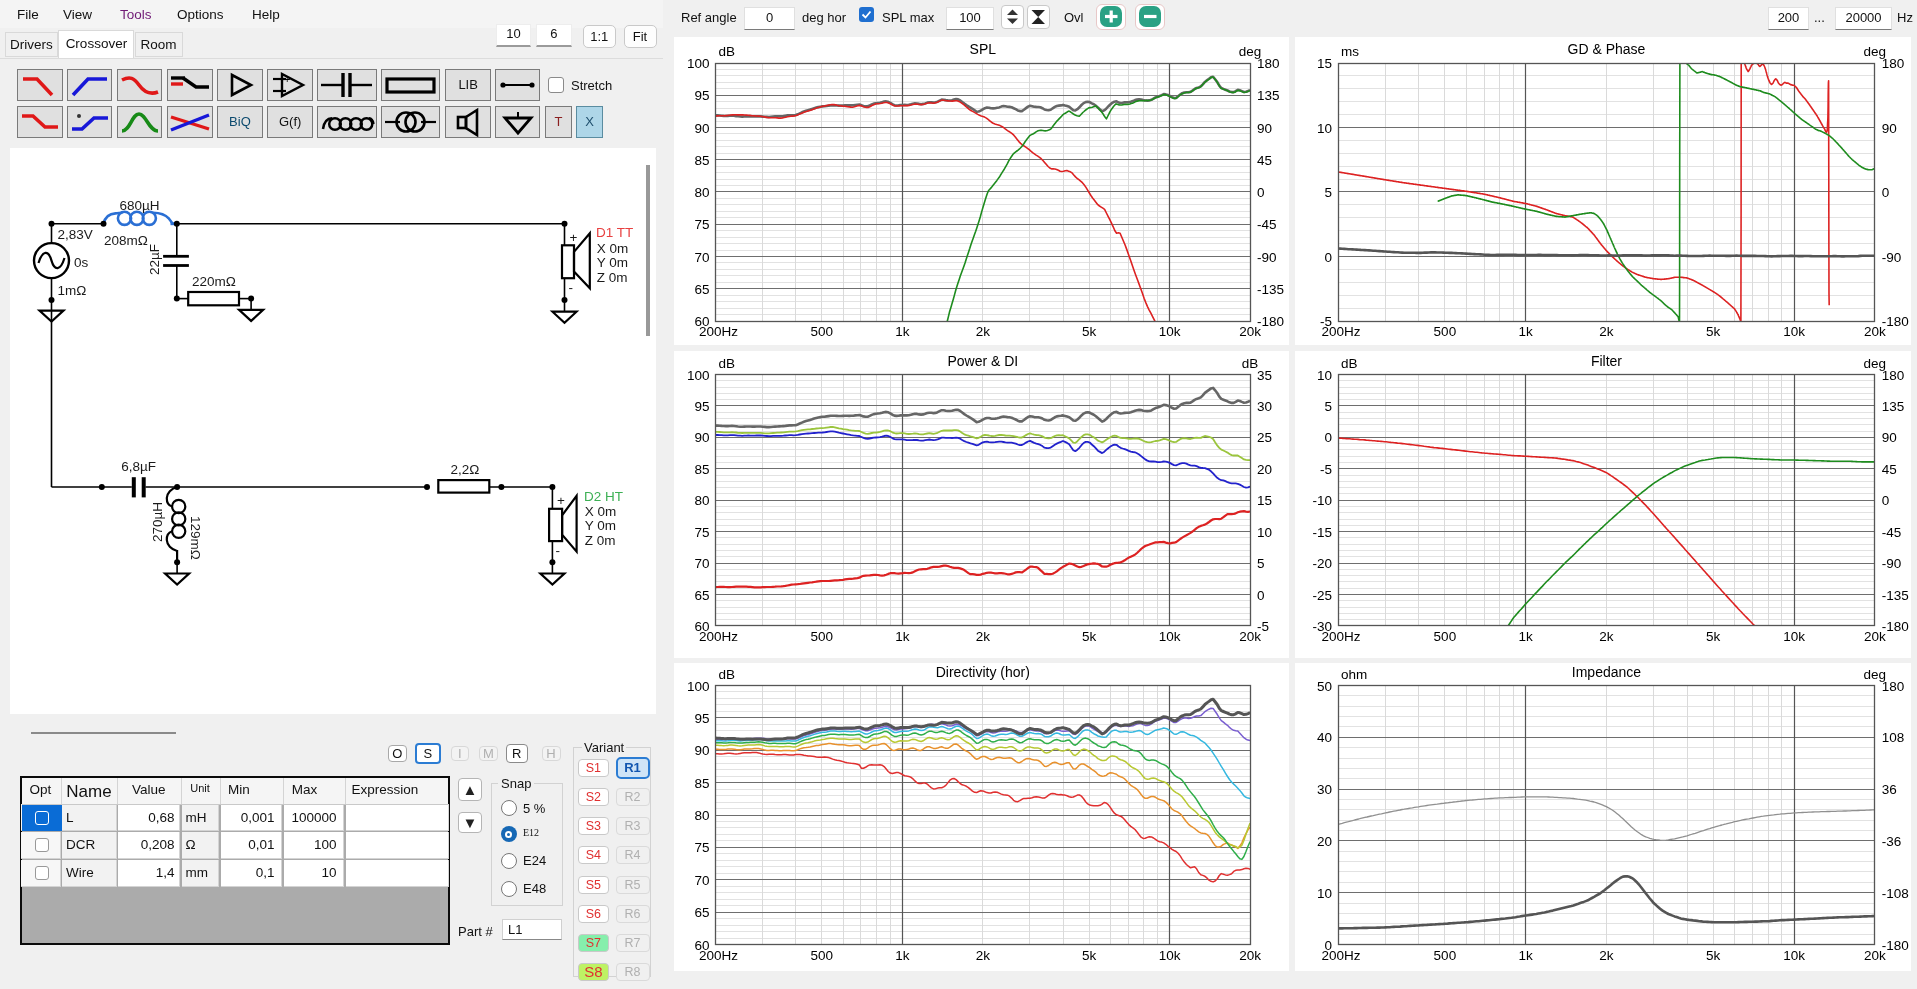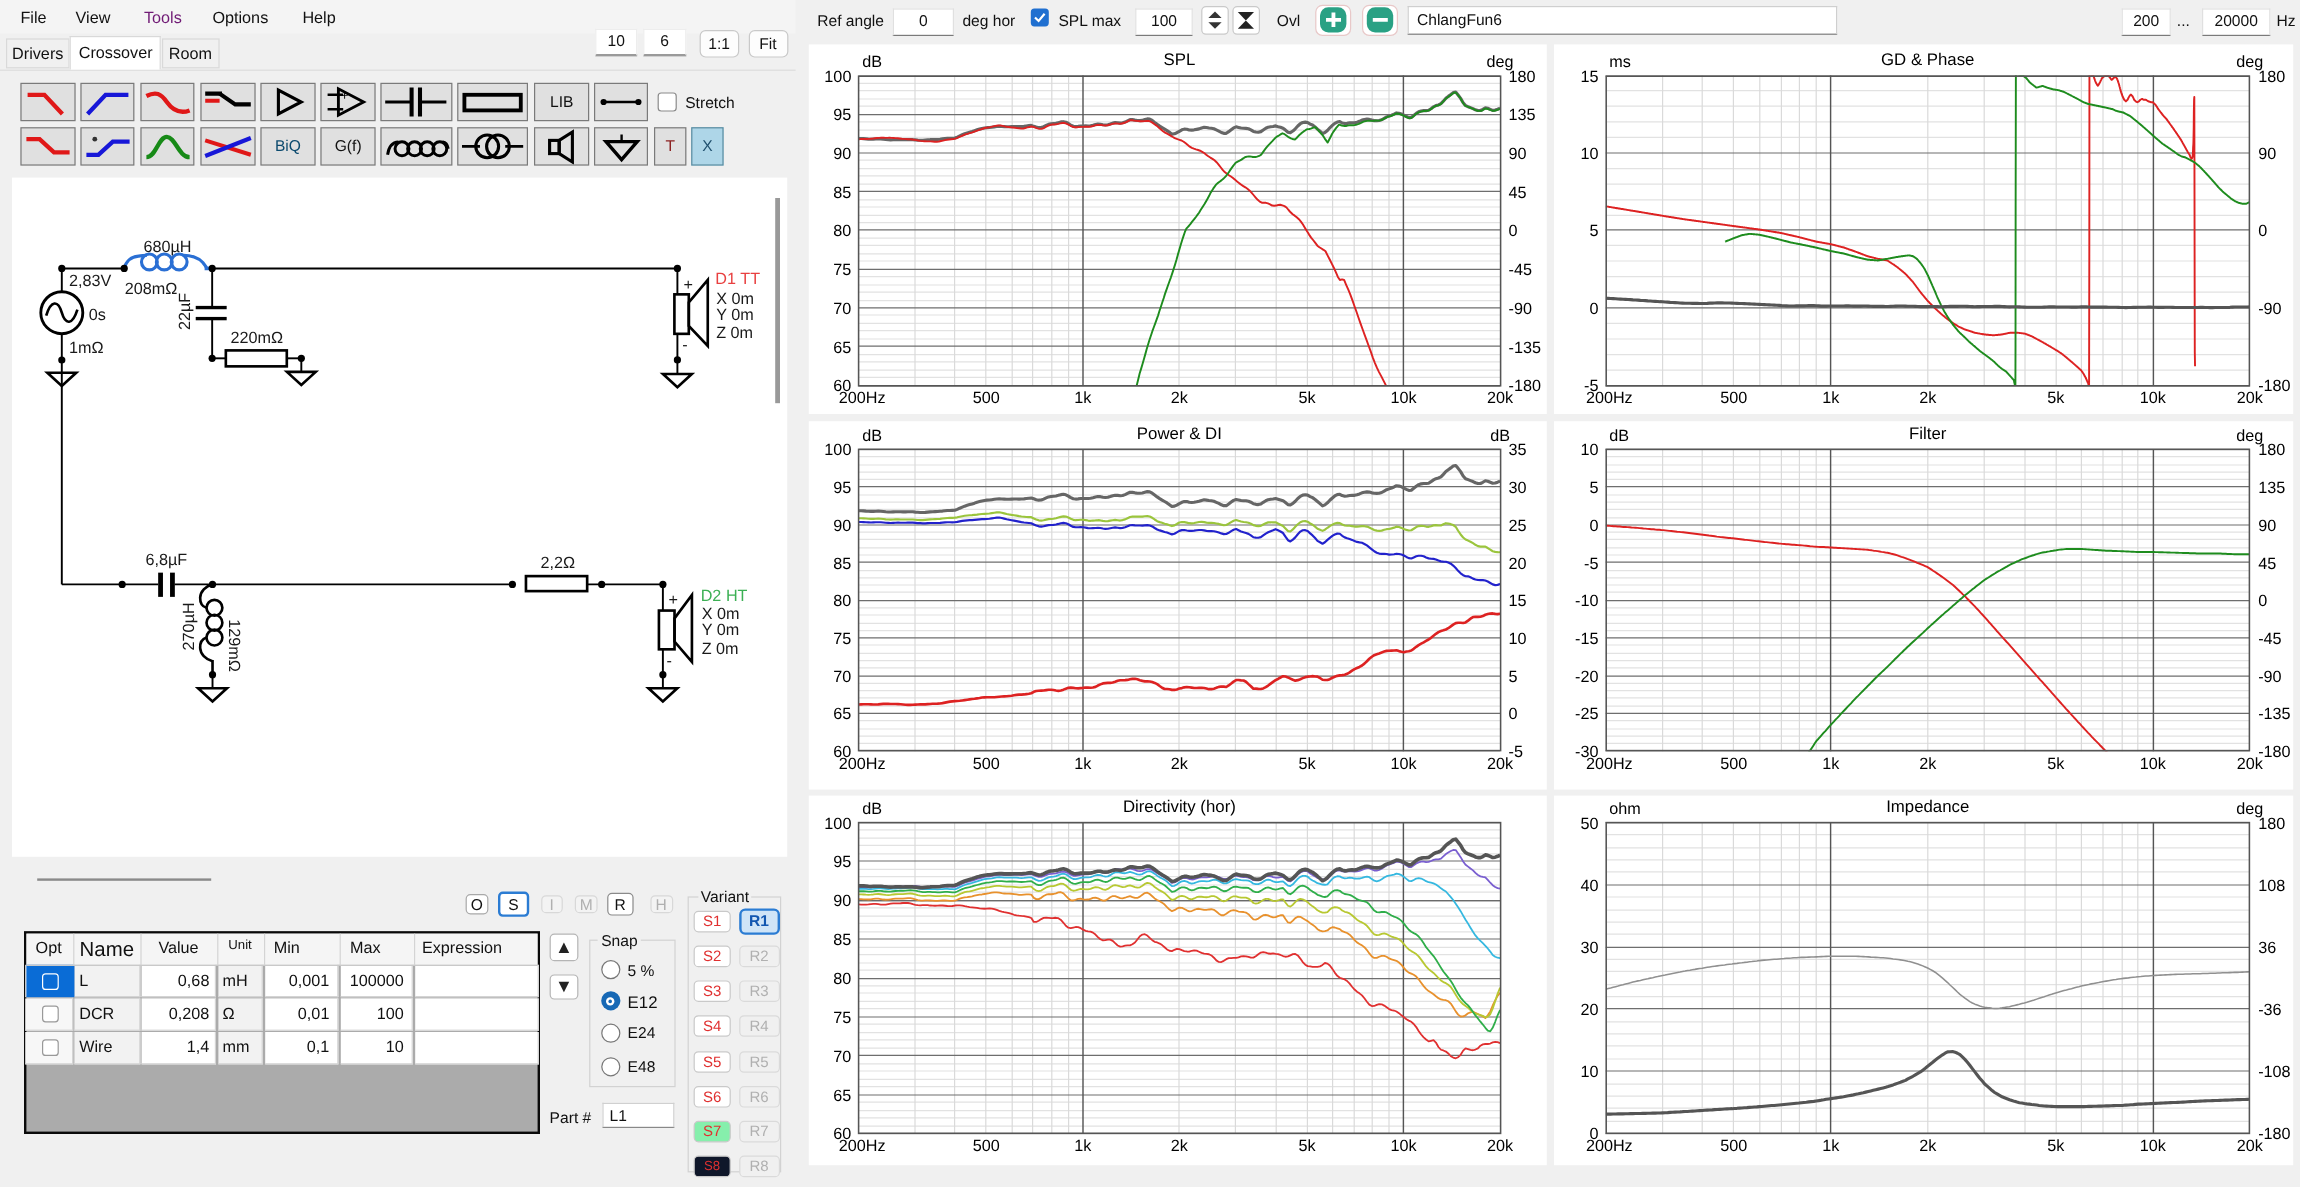--- a/index.html
+++ b/index.html
@@ -269,21 +269,21 @@
     <div style="position:absolute;left:22px;top:804px;width:426px;height:1px;background:#c9c9c9"></div>
     <div style="position:absolute;left:458px;top:777.5px;width:24px;height:23px;background:#fff;border:1px solid #b5b5b5;border-radius:4px;box-sizing:border-box;text-align:center;font-family:'Liberation Sans',sans-serif;font-size:15px;font-weight:normal;line-height:21px;color:#222">▲</div>
     <div style="position:absolute;left:458px;top:811.8px;width:24px;height:21px;background:#fff;border:1px solid #b5b5b5;border-radius:4px;box-sizing:border-box;text-align:center;font-family:'Liberation Sans',sans-serif;font-size:15px;font-weight:normal;line-height:19px;color:#222">▼</div>
     <div style="position:absolute;left:491px;top:783px;width:71.6px;height:123px;border:1px solid #d2d2d2;box-sizing:border-box"></div>
     <div style="position:absolute;left:498px;top:775.5px;background:#f0f0f0;padding:0 3px;font-family:'Liberation Sans',sans-serif;font-size:13px;color:#111">Snap</div>
     <div style="position:absolute;left:500.9px;top:800px;width:16px;height:16px;border-radius:50%;background:#fff;border:1.6px solid #777;box-sizing:border-box"></div>
     <div style="position:absolute;left:523px;top:800.5px;font-family:'Liberation Sans',sans-serif;font-size:13px;color:#111">5 %</div>
     <div style="position:absolute;left:500.9px;top:826.4px;width:16px;height:16px;border-radius:50%;background:#1668b5;box-sizing:border-box"></div>
     <div style="position:absolute;left:505.4px;top:830.9px;width:7px;height:7px;border-radius:50%;background:#fff"></div>
     <div style="position:absolute;left:507.4px;top:832.9px;width:3px;height:3px;border-radius:50%;background:#1668b5"></div>
-    <div style="position:absolute;left:523px;top:826.9px;font-family:Liberation Sans, sans-serif;font-size:14px;color:#111">E12</div>
+    <div style="position:absolute;left:523px;top:826.9px;font-family:Liberation Serif, serif;font-size:10px;color:#111">E12</div>
     <div style="position:absolute;left:500.9px;top:852.9px;width:16px;height:16px;border-radius:50%;background:#fff;border:1.6px solid #777;box-sizing:border-box"></div>
     <div style="position:absolute;left:523px;top:853.4px;font-family:'Liberation Sans',sans-serif;font-size:13px;color:#111">E24</div>
     <div style="position:absolute;left:500.9px;top:880.6px;width:16px;height:16px;border-radius:50%;background:#fff;border:1.6px solid #777;box-sizing:border-box"></div>
     <div style="position:absolute;left:523px;top:881.1px;font-family:'Liberation Sans',sans-serif;font-size:13px;color:#111">E48</div>
     <div style="position:absolute;left:458px;top:924px;font-family:'Liberation Sans',sans-serif;font-size:13px;color:#111">Part #</div>
     <div style="position:absolute;left:502px;top:918.5px;width:60px;height:21px;background:#fff;border:1px solid #d0d0d0;border-bottom:1.6px solid #888;box-sizing:border-box;font-family:'Liberation Sans',sans-serif;font-size:13px;color:#111;padding:2px 0 0 5px">L1</div>
     <div style="position:absolute;left:572.7px;top:746.5px;width:78px;height:230px;border:1px solid #d2d2d2;box-sizing:border-box"></div>
     <div style="position:absolute;left:582px;top:740px;background:#f0f0f0;padding:0 2px;font-family:'Liberation Sans',sans-serif;font-size:13px;color:#111">Variant</div>
     <div style="position:absolute;left:577.7px;top:758.7px;width:31.5px;height:18px;background:#fff;border:1px solid #c9c9c9;border-radius:4px;box-sizing:border-box;text-align:center;font-family:'Liberation Sans',sans-serif;font-size:12.5px;font-weight:normal;line-height:16px;color:#e03030">S1</div>
     <div style="position:absolute;left:615.5px;top:757.2px;width:34px;height:21.5px;background:#cfe4f7;border:2px solid #2b7cd3;border-radius:5px;box-sizing:border-box;text-align:center;font-family:'Liberation Sans',sans-serif;font-size:13px;font-weight:bold;line-height:17.5px;color:#1256b0">R1</div>
@@ -292,21 +292,21 @@
     <div style="position:absolute;left:577.7px;top:817.1px;width:31.5px;height:18px;background:#fff;border:1px solid #c9c9c9;border-radius:4px;box-sizing:border-box;text-align:center;font-family:'Liberation Sans',sans-serif;font-size:12.5px;font-weight:normal;line-height:16px;color:#e03030">S3</div>
     <div style="position:absolute;left:615.5px;top:817.1px;width:34px;height:18px;background:#f0f0f0;border:1px solid #dadada;border-radius:4px;box-sizing:border-box;text-align:center;font-family:'Liberation Sans',sans-serif;font-size:12.5px;font-weight:normal;line-height:16px;color:#b0b0b0">R3</div>
     <div style="position:absolute;left:577.7px;top:846.3000000000001px;width:31.5px;height:18px;background:#fff;border:1px solid #c9c9c9;border-radius:4px;box-sizing:border-box;text-align:center;font-family:'Liberation Sans',sans-serif;font-size:12.5px;font-weight:normal;line-height:16px;color:#e03030">S4</div>
     <div style="position:absolute;left:615.5px;top:846.3000000000001px;width:34px;height:18px;background:#f0f0f0;border:1px solid #dadada;border-radius:4px;box-sizing:border-box;text-align:center;font-family:'Liberation Sans',sans-serif;font-size:12.5px;font-weight:normal;line-height:16px;color:#b0b0b0">R4</div>
     <div style="position:absolute;left:577.7px;top:875.5px;width:31.5px;height:18px;background:#fff;border:1px solid #c9c9c9;border-radius:4px;box-sizing:border-box;text-align:center;font-family:'Liberation Sans',sans-serif;font-size:12.5px;font-weight:normal;line-height:16px;color:#e03030">S5</div>
     <div style="position:absolute;left:615.5px;top:875.5px;width:34px;height:18px;background:#f0f0f0;border:1px solid #dadada;border-radius:4px;box-sizing:border-box;text-align:center;font-family:'Liberation Sans',sans-serif;font-size:12.5px;font-weight:normal;line-height:16px;color:#b0b0b0">R5</div>
     <div style="position:absolute;left:577.7px;top:904.7px;width:31.5px;height:18px;background:#fff;border:1px solid #c9c9c9;border-radius:4px;box-sizing:border-box;text-align:center;font-family:'Liberation Sans',sans-serif;font-size:12.5px;font-weight:normal;line-height:16px;color:#e03030">S6</div>
     <div style="position:absolute;left:615.5px;top:904.7px;width:34px;height:18px;background:#f0f0f0;border:1px solid #dadada;border-radius:4px;box-sizing:border-box;text-align:center;font-family:'Liberation Sans',sans-serif;font-size:12.5px;font-weight:normal;line-height:16px;color:#b0b0b0">R6</div>
     <div style="position:absolute;left:577.7px;top:933.9000000000001px;width:31.5px;height:18px;background:#86efac;border:1px solid #c9c9c9;border-radius:4px;box-sizing:border-box;text-align:center;font-family:'Liberation Sans',sans-serif;font-size:12.5px;font-weight:normal;line-height:16px;color:#e03030">S7</div>
     <div style="position:absolute;left:615.5px;top:933.9000000000001px;width:34px;height:18px;background:#f0f0f0;border:1px solid #dadada;border-radius:4px;box-sizing:border-box;text-align:center;font-family:'Liberation Sans',sans-serif;font-size:12.5px;font-weight:normal;line-height:16px;color:#b0b0b0">R7</div>
-    <div style="position:absolute;left:577.7px;top:963.1px;width:31.5px;height:18px;background:#0f172a;border:1px solid #c9c9c9;border-radius:4px;box-sizing:border-box;text-align:center;font-family:'Liberation Sans',sans-serif;font-size:11px;font-weight:normal;line-height:16px;color:#e03030">S8</div>
+    <div style="position:absolute;left:577.7px;top:963.1px;width:31.5px;height:18px;background:#bef264;border:1px solid #c9c9c9;border-radius:4px;box-sizing:border-box;text-align:center;font-family:'Liberation Sans',sans-serif;font-size:15px;font-weight:normal;line-height:16px;color:#e03030">S8</div>
     <div style="position:absolute;left:615.5px;top:963.1px;width:34px;height:18px;background:#f0f0f0;border:1px solid #dadada;border-radius:4px;box-sizing:border-box;text-align:center;font-family:'Liberation Sans',sans-serif;font-size:12.5px;font-weight:normal;line-height:16px;color:#b0b0b0">R8</div>
 <div style="position:absolute;left:681px;top:10px;font-family:'Liberation Sans',sans-serif;font-size:13px;color:#111">Ref angle</div>
     <div style="position:absolute;left:744px;top:6.5px;width:51px;height:23px;background:#fff;border:1px solid #e0e0e0;border-bottom:1.6px solid #7a7a7a;box-sizing:border-box;font-family:'Liberation Sans',sans-serif;font-size:13px;color:#111;text-align:center;line-height:20px">0</div>
     <div style="position:absolute;left:802px;top:10px;font-family:'Liberation Sans',sans-serif;font-size:13px;color:#111">deg hor</div>
     <div style="position:absolute;left:859px;top:7px;width:15px;height:15px;background:#1f6fd0;border-radius:3px"></div>
     <svg style="position:absolute;left:859px;top:7px" width="15" height="15">
       <polyline points="3.5,7.5 6.5,10.5 11.5,4.5" fill="none" stroke="#fff" stroke-width="1.8"></polyline>
     </svg>
     <div style="position:absolute;left:882px;top:10px;font-family:'Liberation Sans',sans-serif;font-size:13px;color:#111">SPL max</div>
     <div style="position:absolute;left:946px;top:6.5px;width:48px;height:23px;background:#fff;border:1px solid #e0e0e0;border-bottom:1.6px solid #7a7a7a;box-sizing:border-box;font-family:'Liberation Sans',sans-serif;font-size:13px;color:#111;text-align:center;line-height:20px">100</div>
@@ -325,21 +325,20 @@
     <div style="position:absolute;left:1099.5px;top:6px;width:22.5px;height:21px;background:#2aa184;border-radius:7px"></div>
     <svg style="position:absolute;left:1099.5px;top:6px" width="22.5" height="21">
       <line x1="5" y1="10.5" x2="17.5" y2="10.5" stroke="#fff" stroke-width="3.2"></line>
       <line x1="11.2" y1="4.5" x2="11.2" y2="16.5" stroke="#fff" stroke-width="3.2"></line>
     </svg>
     <div style="position:absolute;left:1135px;top:3.5px;width:29.5px;height:26px;background:#fff;border:1px solid #e8c8c8;border-radius:6px;box-sizing:border-box"></div>
     <div style="position:absolute;left:1138.5px;top:6px;width:22.5px;height:21px;background:#2aa184;border-radius:7px"></div>
     <svg style="position:absolute;left:1138.5px;top:6px" width="22.5" height="21">
       <line x1="5" y1="10.5" x2="17.5" y2="10.5" stroke="#fff" stroke-width="3.2"></line>
     </svg>
-    <div style="position:absolute;left:1172.8px;top:5px;width:358px;height:24px;background:#fff;border:1px solid #cfcfcf;border-bottom:1.6px solid #7a7a7a;box-sizing:border-box;font-family:'Liberation Sans',sans-serif;font-size:13px;color:#111;padding:3px 0 0 7px">ChlangFun6</div>
     <div style="position:absolute;left:1768px;top:6.5px;width:41px;height:23px;background:#fff;border:1px solid #e0e0e0;border-bottom:1.6px solid #7a7a7a;box-sizing:border-box;font-family:'Liberation Sans',sans-serif;font-size:13px;color:#111;text-align:center;line-height:20px">200</div>
     <div style="position:absolute;left:1814px;top:10px;font-family:'Liberation Sans',sans-serif;font-size:13px;color:#111">...</div>
     <div style="position:absolute;left:1835px;top:6.5px;width:57px;height:23px;background:#fff;border:1px solid #e0e0e0;border-bottom:1.6px solid #7a7a7a;box-sizing:border-box;font-family:'Liberation Sans',sans-serif;font-size:13px;color:#111;text-align:center;line-height:20px">20000</div>
     <div style="position:absolute;left:1897px;top:10px;font-family:'Liberation Sans',sans-serif;font-size:13px;color:#111">Hz</div>
 <svg style="position:absolute;left:673.5px;top:37px;background:#ffffff" width="615" height="307.5" font-family="Liberation Sans, sans-serif">
       <defs>
         <clipPath id="c673_37">
           <rect x="41.5" y="26" width="534.6" height="258"></rect>
         </clipPath>
       </defs>

